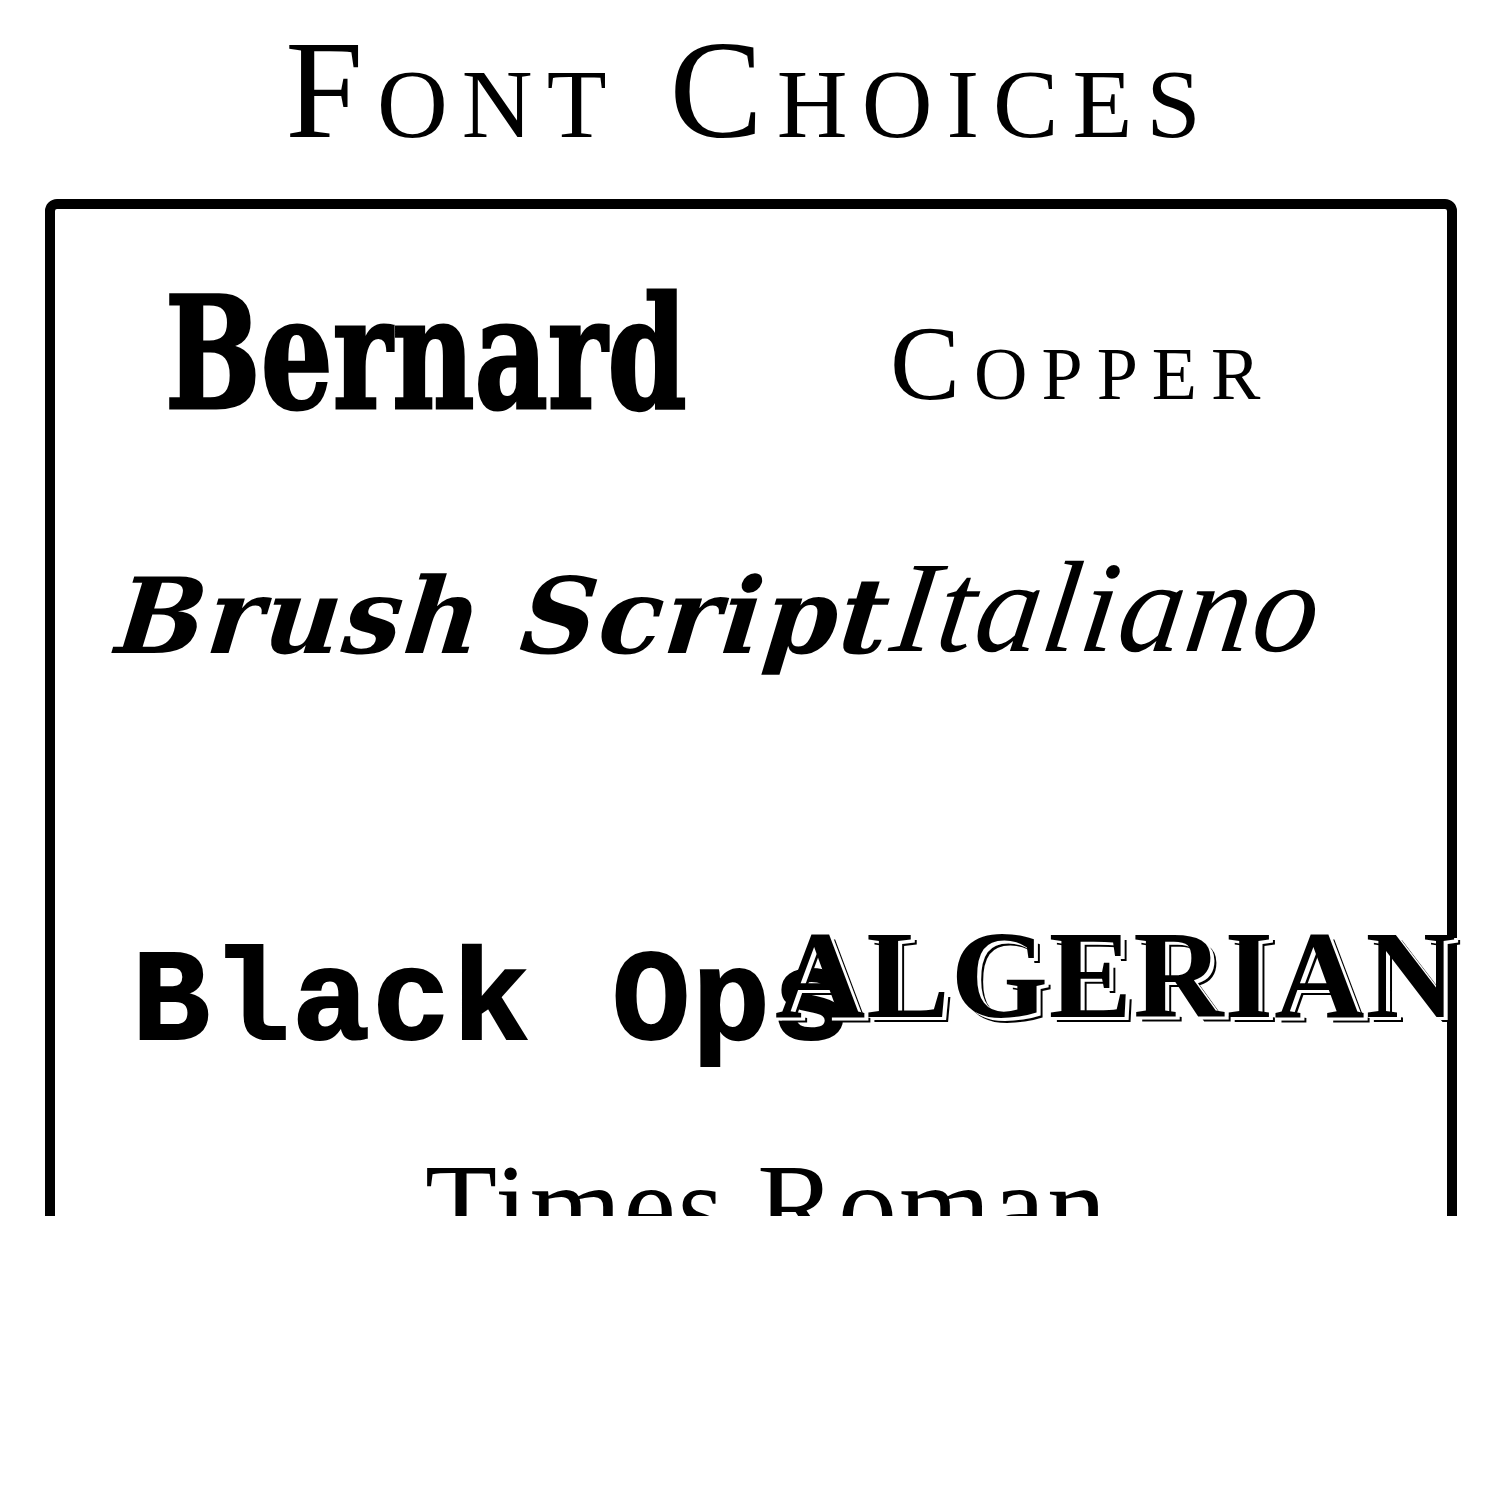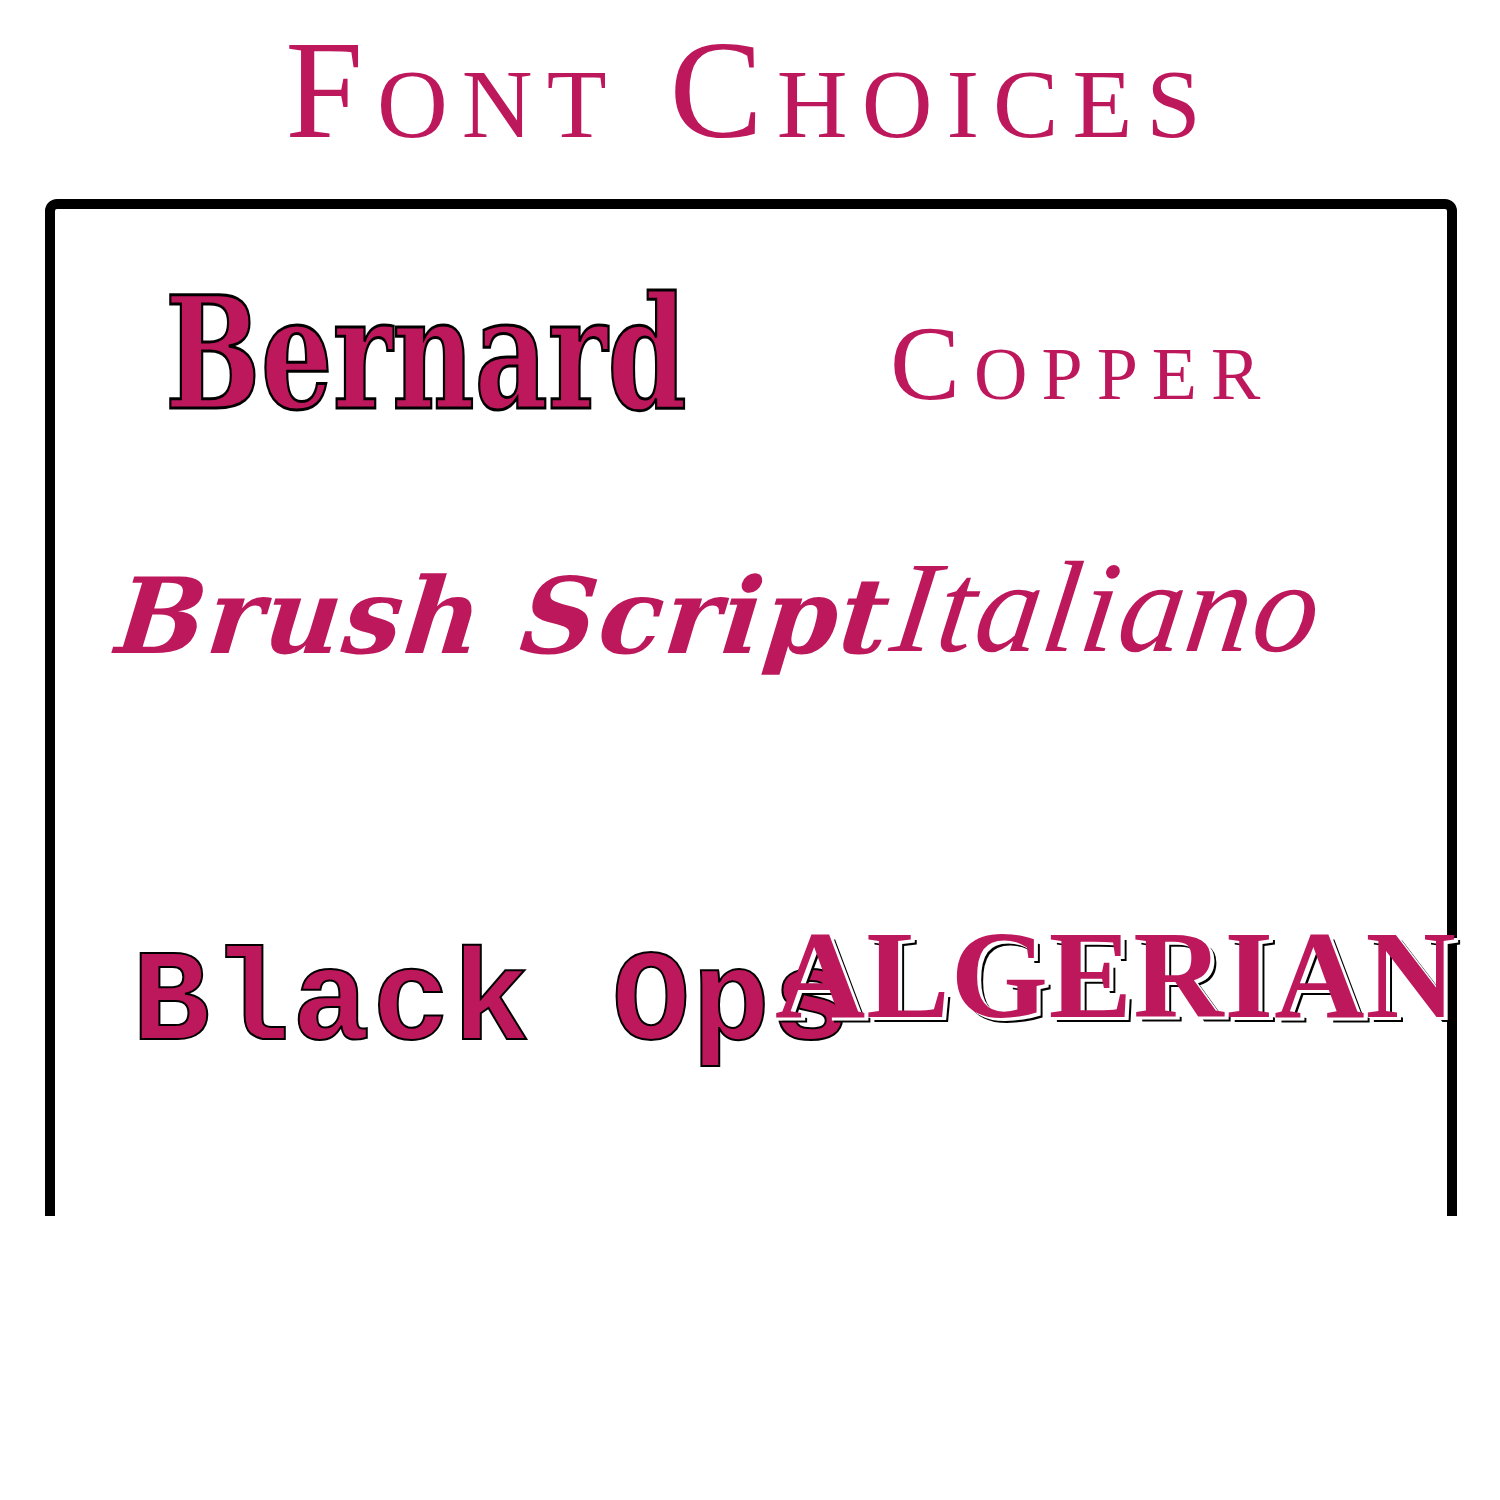--- a/index.html
+++ b/index.html
@@ -5,21 +5,21 @@
   html, body {
     margin: 0;
     padding: 0;
     background: #ffffff;
   }
   .canvas {
     position: relative;
     width: 1500px;
     height: 1216px;
     background: #ffffff;
-    color: #be185d;
+    color: #000000;
     overflow: hidden;
     font-family: "Liberation Serif", serif;
   }
   .abs { position: absolute; line-height: 1; white-space: nowrap; }
 
   
   .page-title {
     top: 20px;
     left: 0;
     width: 1500px;
@@ -139,14 +139,15 @@
   <div class="abs sample-copper">Copper</div>
 
   <div class="abs sample-brush-script">Brush Script</div>
 
   <div class="abs sample-italiano">Italiano</div>
 
   <div class="abs sample-black-ops">Black Ops</div>
 
   <div class="abs sample-algerian">ALGERIAN</div>
 
+  <div class="abs sample-times-roman">Times Roman</div>
 
 </div>
 
 </body></html>

